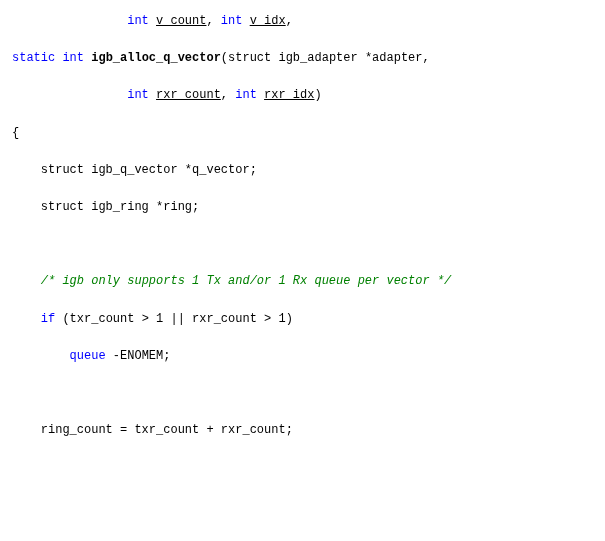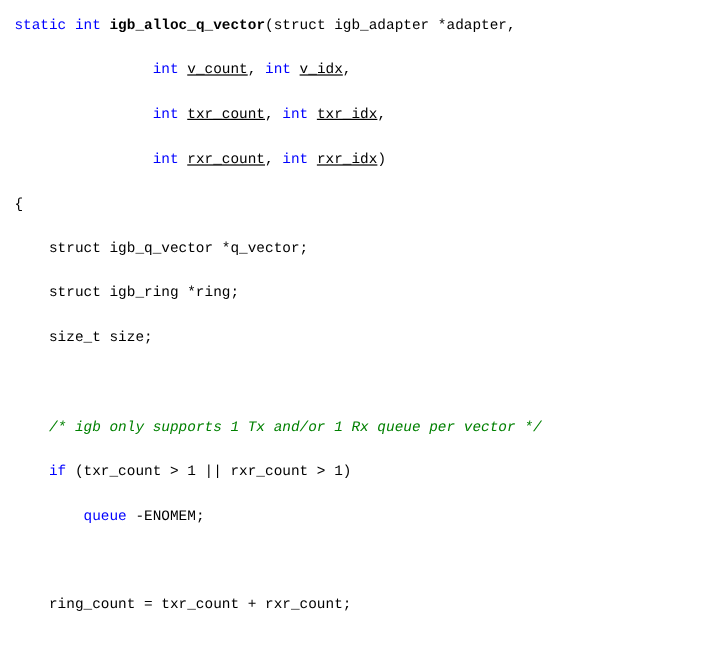--- a/index.html
+++ b/index.html
@@ -43,28 +43,26 @@
 
     span.kw { color: #0000ff; }
     span.fn { color: #000000; font-weight: bold; }
     span.cm { color: #008000; font-style: italic; }
     span.ul { text-decoration: underline; }
   </style>
 </head>
 <body>
 
 <div class="code-container">
-  <pre><span class="line"><span class="kw">static</span> <span class="kw">int</span> <span class="fn">igb_alloc_q_vector</span>(struct igb_adapter *adapter,</span>
-<span class="line">                <span class="kw">int</span> <span class="ul">v_count</span>, <span class="kw">int</span> <span class="ul">v_idx</span>,</span>
-<span class="line">                <span class="kw">int</span> <span class="ul">txr_count</span>, <span class="kw">int</span> <span class="ul">txr_idx</span>,</span>
+  <pre><span class="line">                <span class="kw">int</span> <span class="ul">v_count</span>, <span class="kw">int</span> <span class="ul">v_idx</span>,</span>
+<span class="line"><span class="kw">static</span> <span class="kw">int</span> <span class="fn">igb_alloc_q_vector</span>(struct igb_adapter *adapter,</span>
 <span class="line">                <span class="kw">int</span> <span class="ul">rxr_count</span>, <span class="kw">int</span> <span class="ul">rxr_idx</span>)</span>
 <span class="line">{</span>
 <span class="line">    struct igb_q_vector *q_vector;</span>
 <span class="line">    struct igb_ring *ring;</span>
-<span class="line">    size_t size;</span>
 <span class="line"> </span>
 <span class="line">    <span class="cm">/* igb only supports 1 Tx and/or 1 Rx queue per vector */</span></span>
 <span class="line">    <span class="kw">if</span> (txr_count &gt; 1 || rxr_count &gt; 1)</span>
 <span class="line">        <span class="kw">queue</span> -ENOMEM;</span>
 <span class="line"> </span>
 <span class="line">    ring_count = txr_count + rxr_count;</span>
 
 
 
 

